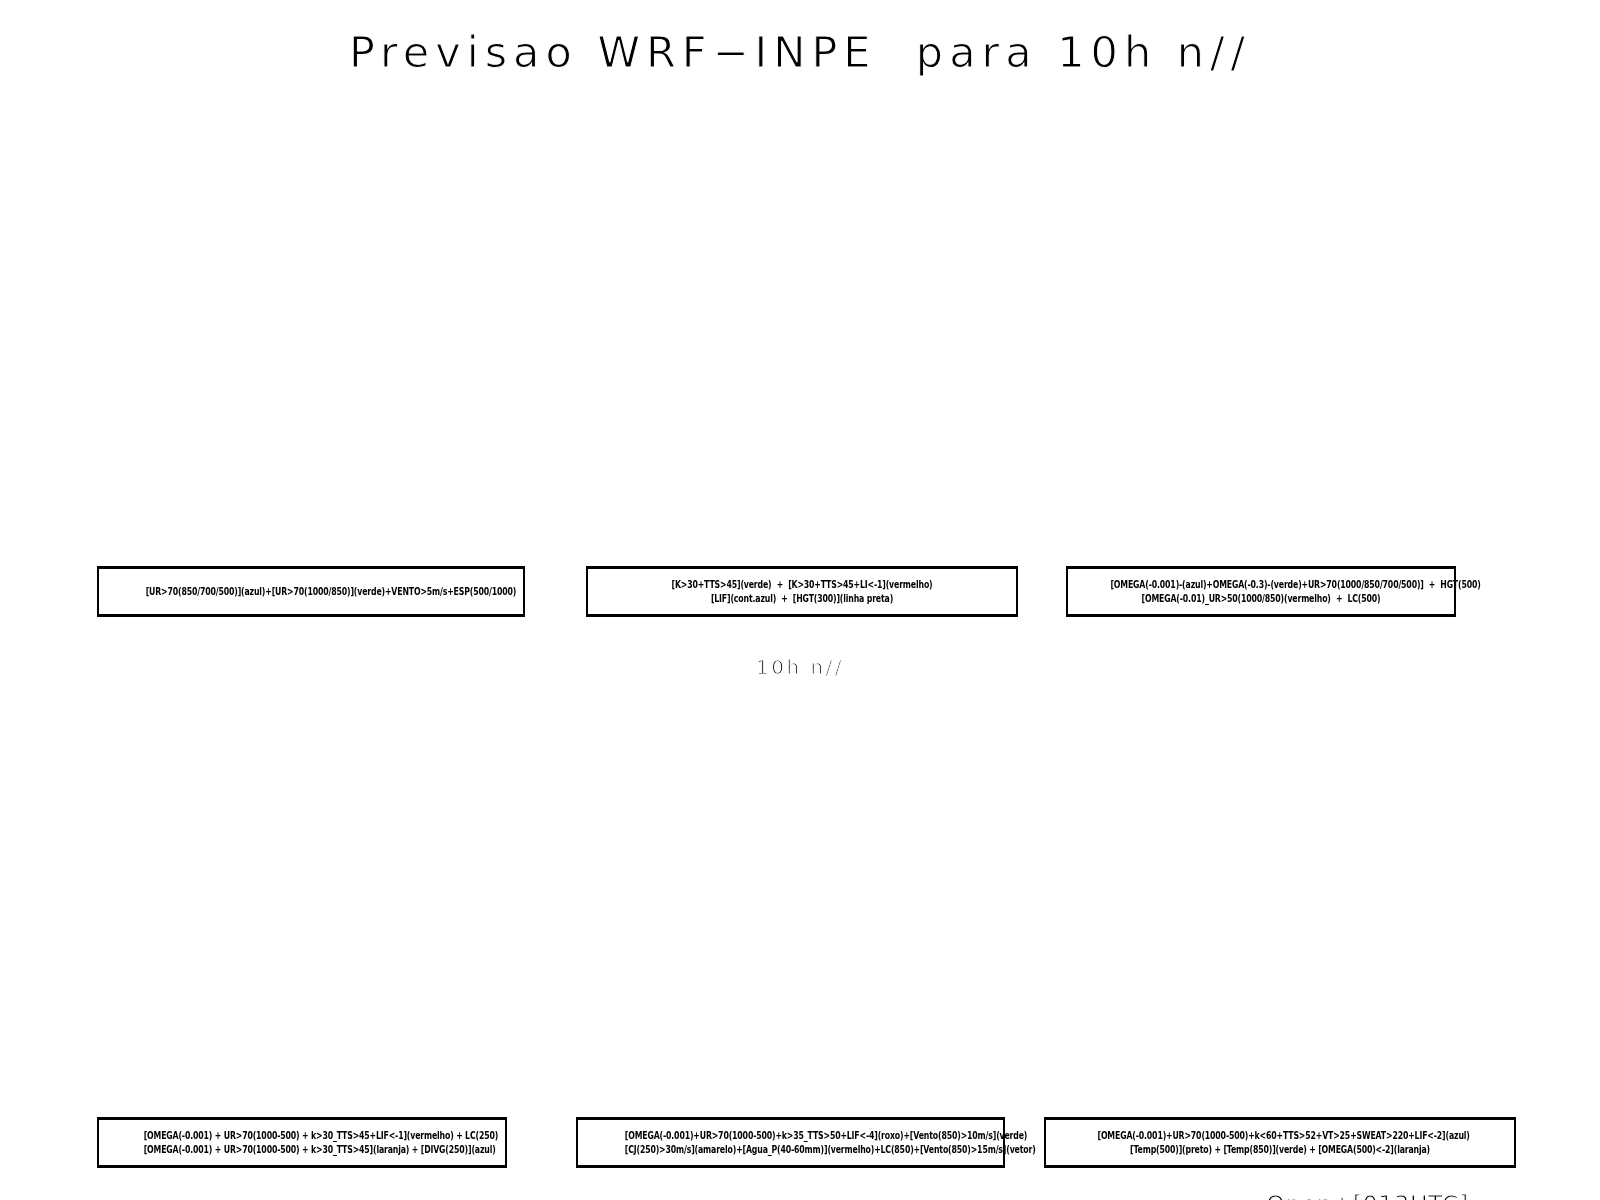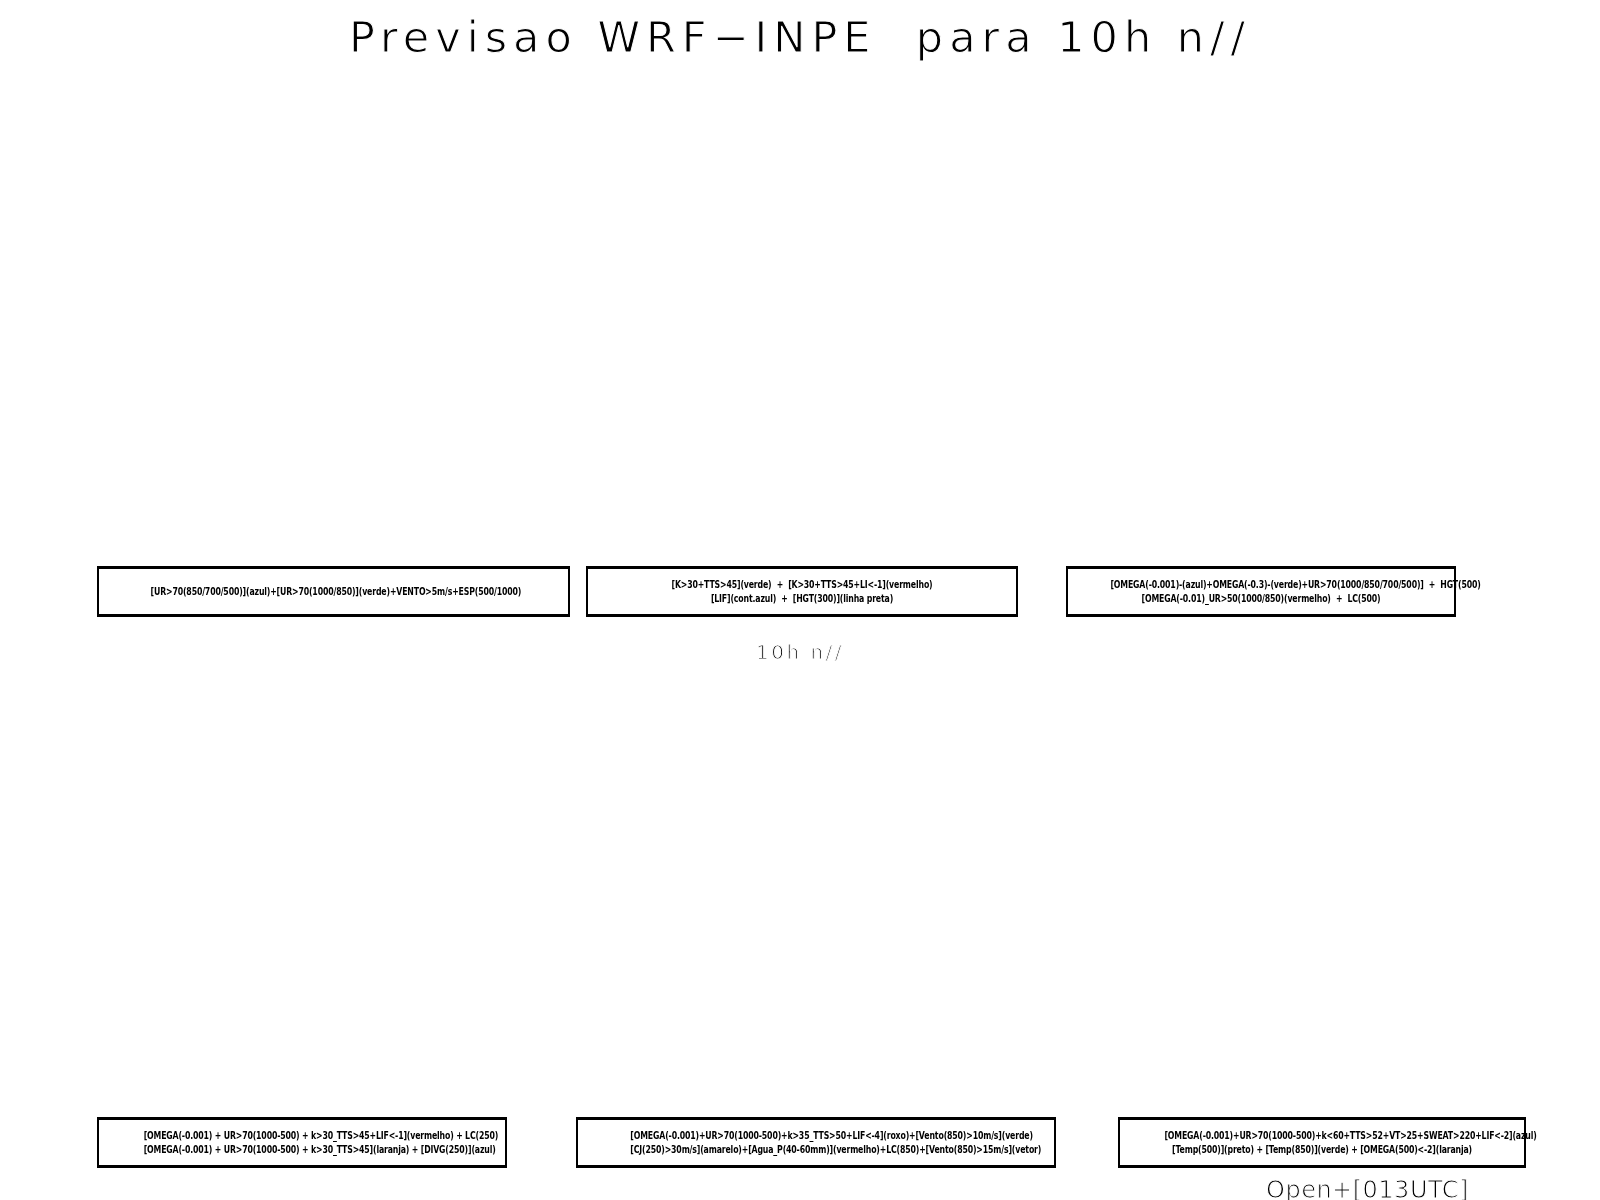--- a/index.html
+++ b/index.html
@@ -12,20 +12,21 @@
     font-family: "DejaVu Sans", sans-serif;
     color: #000000;
   }
   
   .plotter {
     position: absolute;
     white-space: pre;
     color: #000000;
     font-family: "DejaVu Sans", sans-serif;
     font-weight: 400;
+    margin-top: 15px;
     -webkit-text-stroke: 1px #ffffff; 
   }
   .title {
     top: 12px;
     left: 0;
     width: 100%;
     text-align: center;
     font-size: 43px;
     letter-spacing: 6px;
   }
@@ -71,45 +72,45 @@
   .row-bottom .legend-box { top: 1117px; }
 </style>
 </head>
 <body>
 
 <div class="page">
 
   <div class="plotter title">Previsao WRF−INPE  para 10h n//</div>
 
   <div class="row-top">
-    <div class="legend-box" style="left:97px; width:473px;">
+    <div class="legend-box" style="left:97px; width:428px;">
       <div class="legend-line">[UR&gt;70(850/700/500)](azul)+[UR&gt;70(1000/850)](verde)+VENTO&gt;5m/s+ESP(500/1000)</div>
     </div>
     <div class="legend-box" style="left:586px; width:432px;">
       <div class="legend-line">[K&gt;30+TTS&gt;45](verde)  +  [K&gt;30+TTS&gt;45+LI&lt;-1](vermelho)</div>
       <div class="legend-line">[LIF](cont.azul)  +  [HGT(300)](linha preta)</div>
     </div>
     <div class="legend-box" style="left:1066px; width:390px;">
       <div class="legend-line">[OMEGA(-0.001)-(azul)+OMEGA(-0.3)-(verde)+UR&gt;70(1000/850/700/500)]  +  HGT(500)</div>
       <div class="legend-line">[OMEGA(-0.01)_UR&gt;50(1000/850)(vermelho)  +  LC(500)</div>
     </div>
   </div>
 
   <div class="plotter center-label">10h n//</div>
 
   <div class="row-bottom">
     <div class="legend-box" style="left:97px; width:410px;">
       <div class="legend-line">[OMEGA(-0.001) + UR&gt;70(1000-500) + k&gt;30_TTS&gt;45+LIF&lt;-1](vermelho) + LC(250)</div>
       <div class="legend-line">[OMEGA(-0.001) + UR&gt;70(1000-500) + k&gt;30_TTS&gt;45](laranja) + [DIVG(250)](azul)</div>
     </div>
-    <div class="legend-box" style="left:576px; width:480px;">
+    <div class="legend-box" style="left:576px; width:429px;">
       <div class="legend-line">[OMEGA(-0.001)+UR&gt;70(1000-500)+k&gt;35_TTS&gt;50+LIF&lt;-4](roxo)+[Vento(850)&gt;10m/s](verde)</div>
       <div class="legend-line">[CJ(250)&gt;30m/s](amarelo)+[Agua_P(40-60mm)](vermelho)+LC(850)+[Vento(850)&gt;15m/s](vetor)</div>
     </div>
-    <div class="legend-box" style="left:1118px; width:408px;align-items:center;">
+    <div class="legend-box" style="left:1044px; width:472px;align-items:center;">
       <div class="legend-line">[OMEGA(-0.001)+UR&gt;70(1000-500)+k&lt;60+TTS&gt;52+VT&gt;25+SWEAT&gt;220+LIF&lt;-2](azul)</div>
       <div class="legend-line">[Temp(500)](preto) + [Temp(850)](verde) + [OMEGA(500)&lt;-2](laranja)</div>
     </div>
   </div>
 
   <div class="plotter footer-label">Open+[013UTC]</div>
 
 </div>
 
 </body></html>

